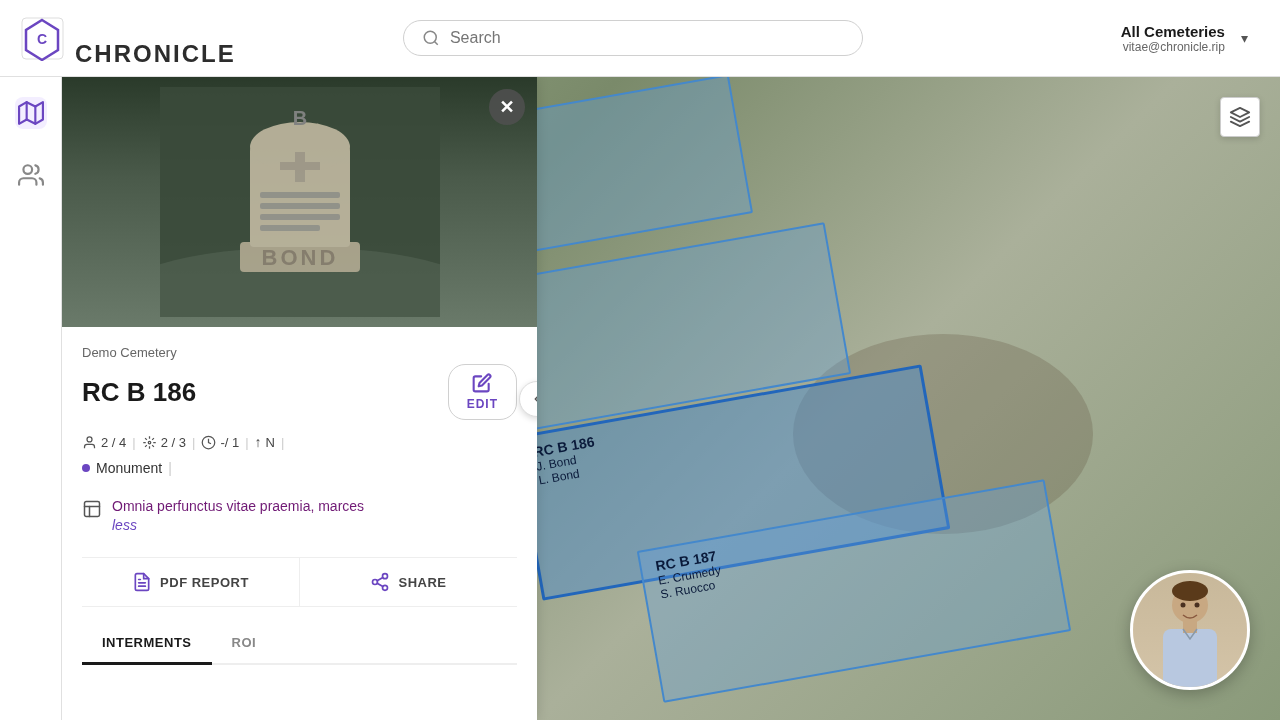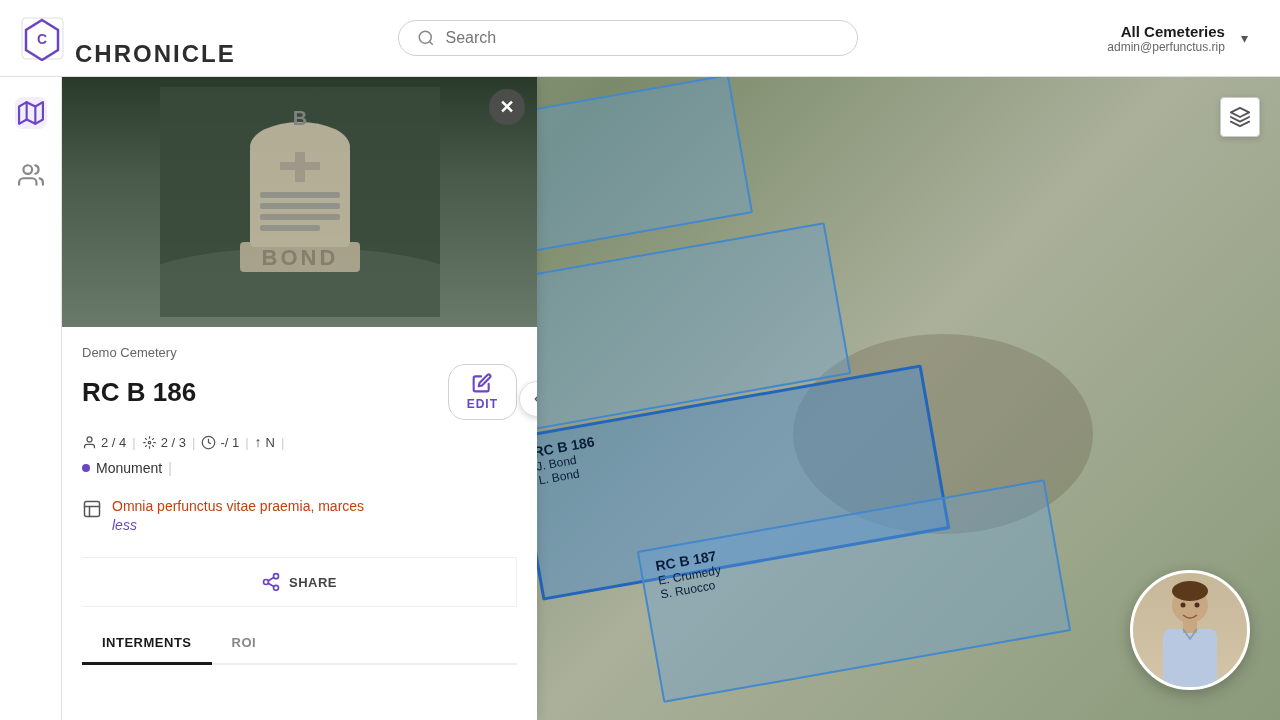--- a/index.html
+++ b/index.html
@@ -108,21 +108,21 @@
       display: flex; align-items: center; gap: 6px;
       font-size: 14px; color: #333; margin-bottom: 16px;
     }
     .monument-dot { width: 8px; height: 8px; background: #6b46c1; border-radius: 50%; }
 
     .inscription-area {
       display: flex; align-items: flex-start; gap: 10px;
       margin-bottom: 20px; padding: 4px 0;
     }
     .inscription-text-block {}
-    .inscription-text { font-size: 14px; color: #c2410c; line-height: 1.5; }
+    .inscription-text { font-size: 14px; color: #701a75; line-height: 1.5; }
     .less-link { color: #6b46c1; font-size: 14px; font-style: italic; cursor: pointer; }
 
     .action-row {
       display: flex; align-items: center; border-top: 1px solid #eee; border-bottom: 1px solid #eee;
       margin-bottom: 16px;
     }
     .action-btn {
       flex: 1; display: flex; align-items: center; justify-content: center; gap: 8px;
       padding: 14px 10px; cursor: pointer; background: white; border: none;
       font-size: 13px; font-weight: 600; color: #444; letter-spacing: 0.5px;
@@ -197,21 +197,21 @@
     <svg class="search-icon-svg" width="18" height="18" viewBox="0 0 24 24" fill="none" stroke="currentColor" stroke-width="2">
       <circle cx="11" cy="11" r="8"></circle>
         <line x1="21" y1="21" x2="16.65" y2="16.65"></line>
     </svg>
     <input type="text" placeholder="Search" style="">
   </div>
 
   <div class="cemetery-selector">
     <div class="cemetery-selector-info">
       <div class="cemetery-name">All Cemeteries</div>
-      <div class="cemetery-email">admin@perfunctus.rip</div>
+      <div class="cemetery-email">vitae@chronicle.rip</div>
     </div>
     <span class="dropdown-arrow">▾</span>
   </div>
 </header>
 
 <nav class="sidebar">
   <div class="sidebar-icon active">
     <svg width="26" height="26" viewBox="0 0 24 24" fill="none" stroke="#6b46c1" stroke-width="2" stroke-linecap="round" stroke-linejoin="round">
       <polygon points="1 6 1 22 8 18 16 22 23 18 23 2 16 6 8 2 1 6"></polygon>
       <line x1="8" y1="2" x2="8" y2="18"></line>
@@ -407,20 +407,30 @@
       </svg>
       <div class="inscription-text-block">
         <div class="inscription-text">Omnia perfunctus vitae praemia, marces</div>
         <div class="less-link">less</div>
       </div>
     </div>
 
     <div class="action-row">
       <button class="action-btn">
         <svg width="20" height="20" viewBox="0 0 24 24" fill="none" stroke="#6b46c1" stroke-width="2" stroke-linecap="round" stroke-linejoin="round">
+          <path d="M14 2H6a2 2 0 0 0-2 2v16a2 2 0 0 0 2 2h12a2 2 0 0 0 2-2V8z"></path>
+          <polyline points="14 2 14 8 20 8"></polyline>
+          <line x1="16" y1="13" x2="8" y2="13"></line>
+          <line x1="16" y1="17" x2="8" y2="17"></line>
+          <polyline points="10 9 9 9 8 9"></polyline>
+        </svg>
+        <span>PDF REPORT</span>
+      </button>
+      <button class="action-btn">
+        <svg width="20" height="20" viewBox="0 0 24 24" fill="none" stroke="#6b46c1" stroke-width="2" stroke-linecap="round" stroke-linejoin="round">
           <circle cx="18" cy="5" r="3"></circle>
           <circle cx="6" cy="12" r="3"></circle>
           <circle cx="18" cy="19" r="3"></circle>
           <line x1="8.59" y1="13.51" x2="15.42" y2="17.49"></line>
           <line x1="15.41" y1="6.51" x2="8.59" y2="10.49"></line>
         </svg>
         <span>SHARE</span>
       </button>
     </div>
 

